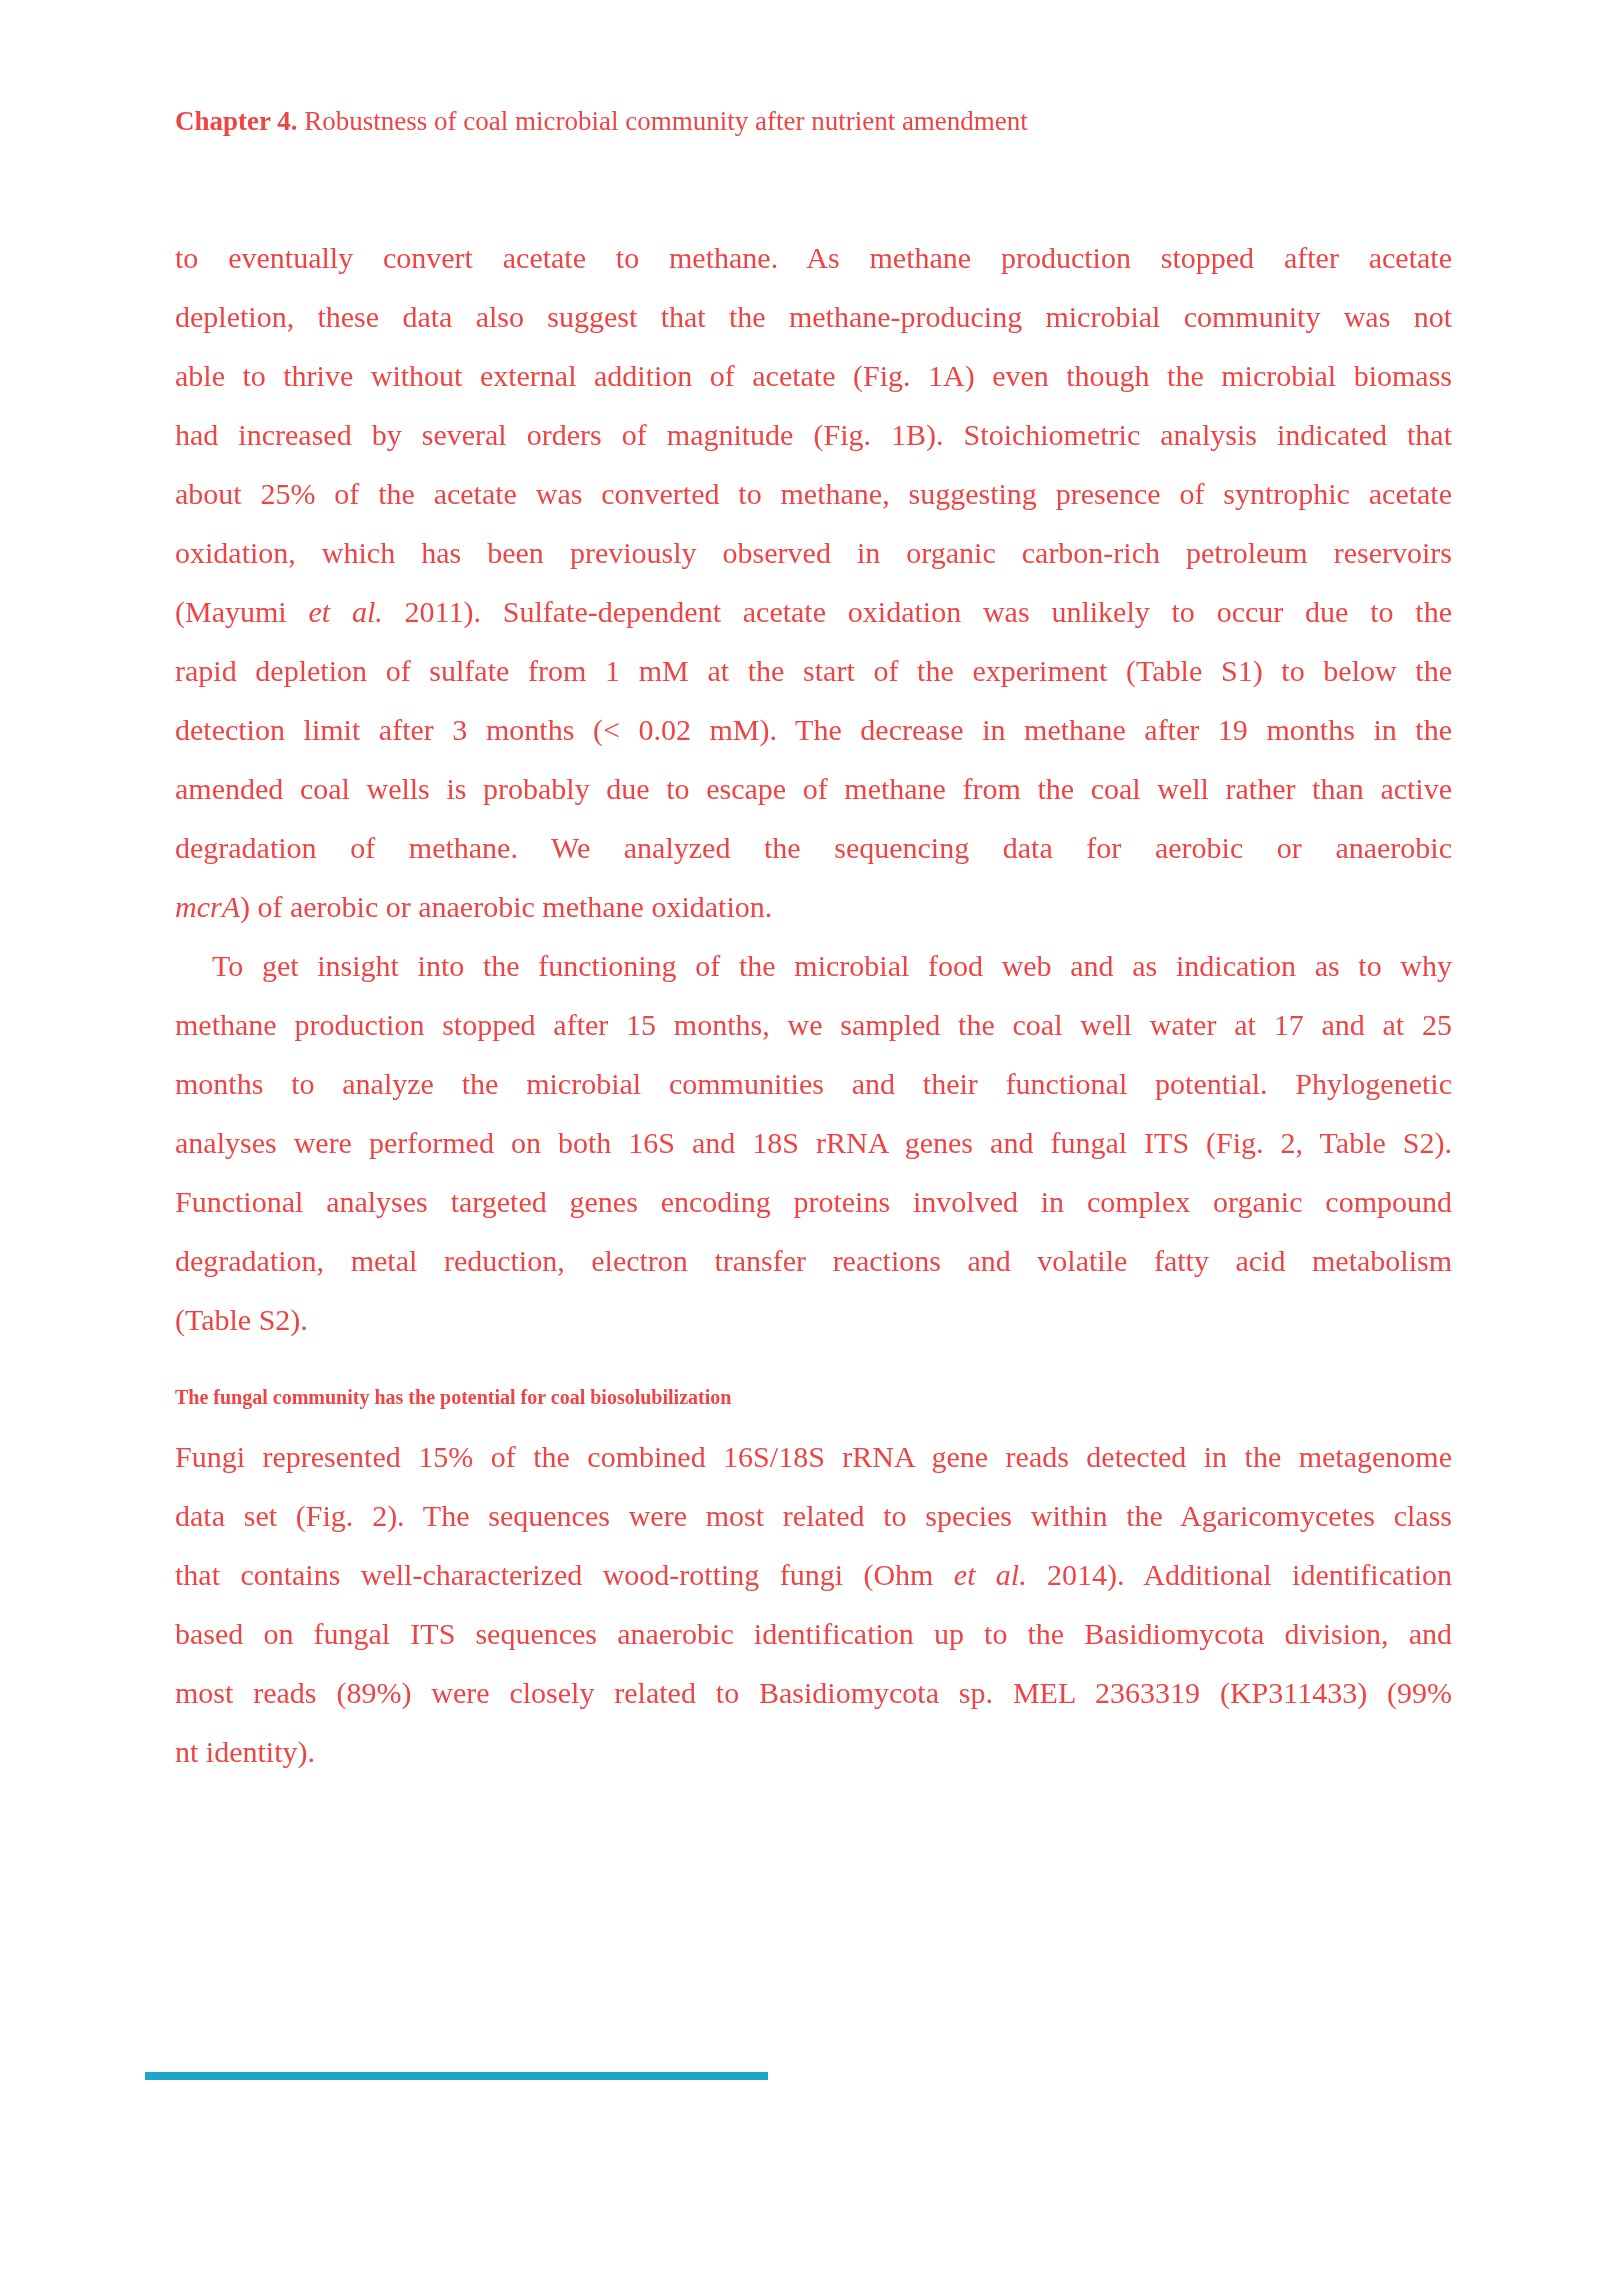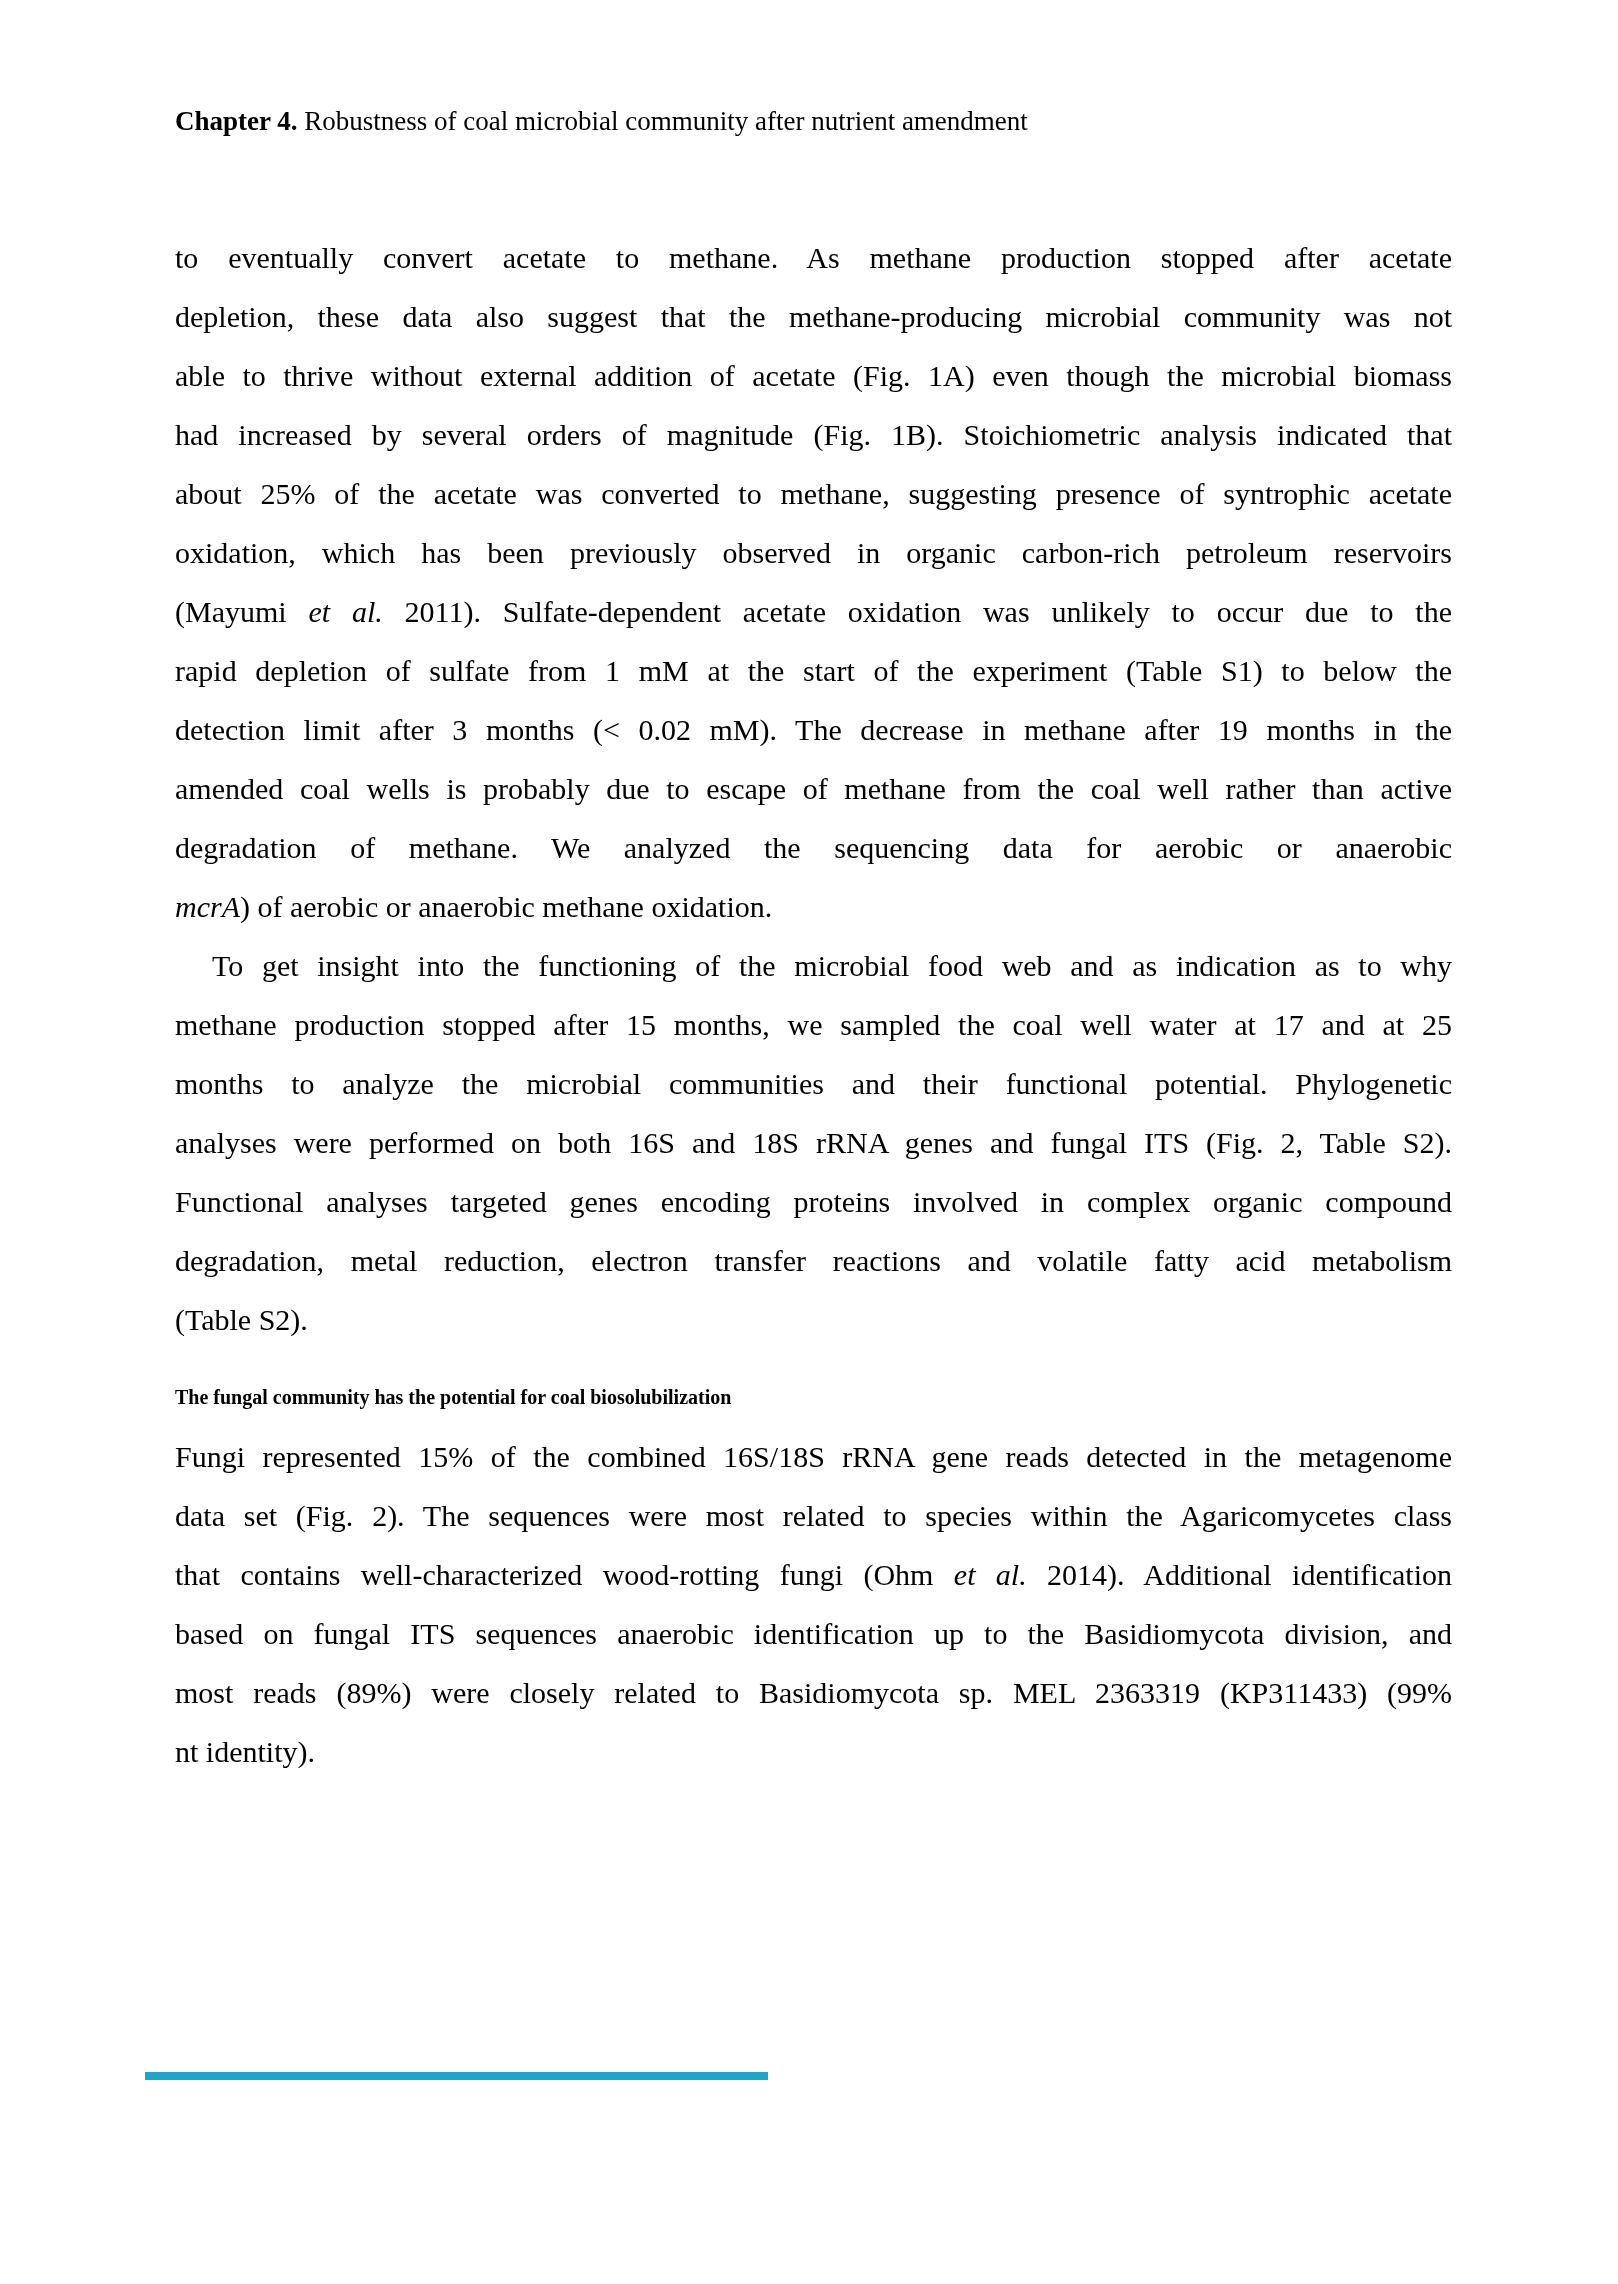--- a/index.html
+++ b/index.html
@@ -2,21 +2,21 @@
 <html style="font-size:12px"><head>
 <meta charset="utf-8">
 <style>
   html, body { margin: 0; padding: 0; background: #ffffff; }
   .page {
     position: relative;
     width: 1618px;
     height: 2080px;
     background: #ffffff;
     font-family: "Liberation Serif", serif;
-    color: #000000;
+    color: #ef4444;
     overflow: hidden;
   }
   .running-header {
     position: absolute;
     left: 175px;
     top: 105px;
     width: 1277px;
     font-size: 27px;
     line-height: 33px;
     white-space: nowrap;

